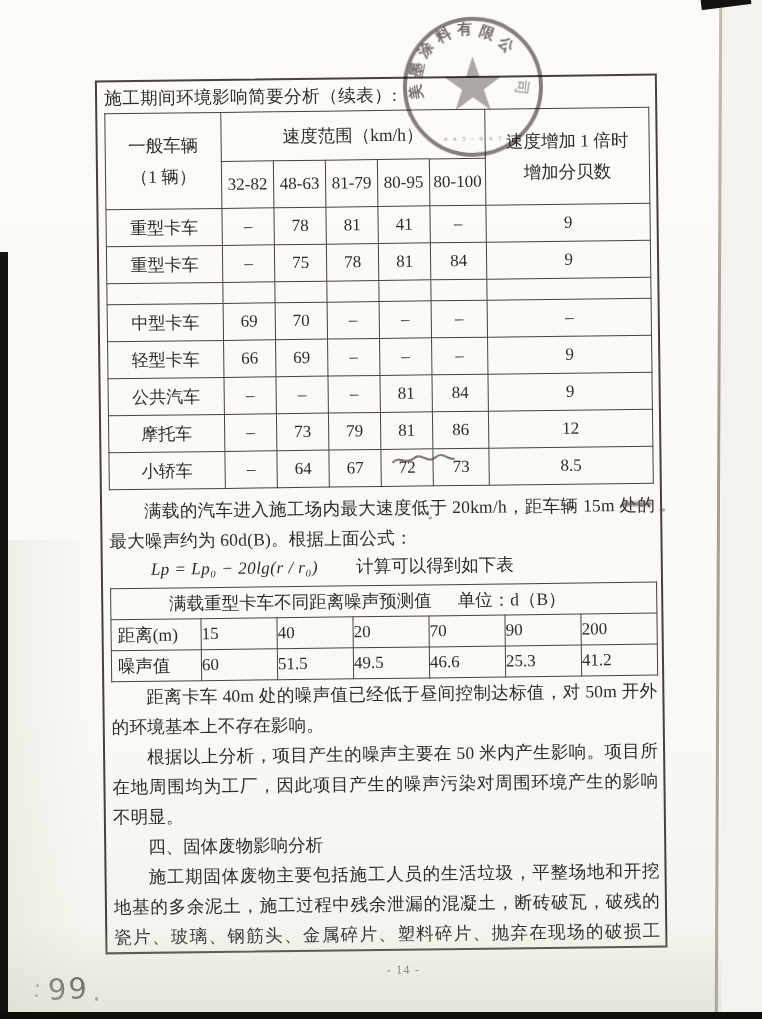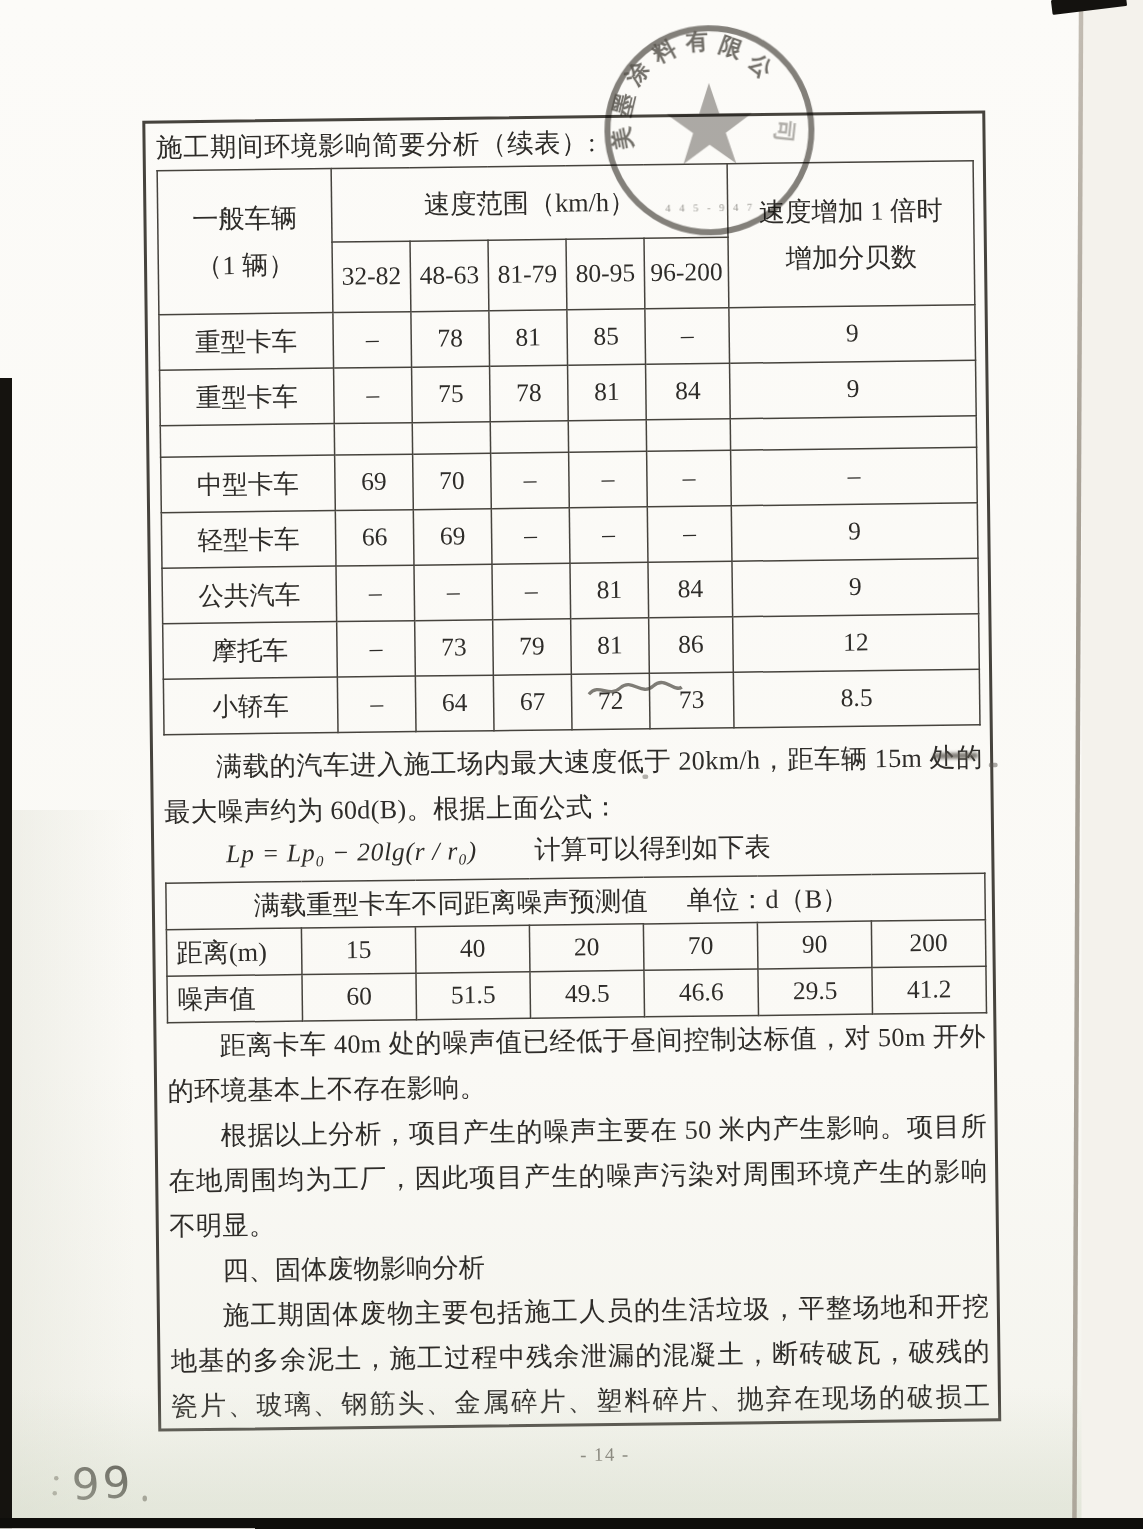--- a/index.html
+++ b/index.html
@@ -13,21 +13,21 @@
   table{border-collapse:collapse;table-layout:fixed;}
   .t1{margin-left:7px;width:544px;}
   .t1 td,.t1 th{border:1.6px solid #46433d;text-align:center;font-weight:normal;font-size:17px;padding:0;overflow:hidden;}
   .t1 thead tr.h1 td{height:48px;font-size:17.5px;}
   .t1 thead tr.h2 td{height:46px;}
   .t1 tbody tr{height:37px;}
   .t1 tbody tr.empty-row{height:21px;}
   .corner-cell div,.inc-cell div{line-height:1.75;}
   
   .t2{margin:6px 0 0 7px;width:545px;}
-  .t2 td{border:1.6px solid #46433d;text-align:center;font-size:17px;height:30px;padding:0;}
+  .t2 td{border:1.6px solid #46433d;text-align:left;font-size:17px;height:30px;padding:0;}
   .t2 .t2-title{text-align:left;padding-left:58px;font-size:17.5px;}
   .t2 .t2-unit{margin-left:26px;}
   .t2 .row-label{text-align:left;padding-left:6px;font-size:17.5px;}
   
   .para{margin:0 5px 0 7px;font-size:17.5px;line-height:30px;text-align:justify;text-indent:2em;letter-spacing:.2px;}
   .para.first{margin-top:6px;}
   .formula-line{margin:1px 0 2px 48px;font-size:17px;height:25px;}
   .formula-expr{font-style:italic;letter-spacing:.5px;}
   .formula-cap{font-style:normal;margin-left:34px;font-size:17.5px;}
   .heading{margin:0 5px 0 7px;font-size:17.5px;line-height:30px;text-indent:2em;}
@@ -90,30 +90,30 @@
             <td rowspan="2" class="inc-cell">
               <div>速度增加 1 倍时</div>
               <div>增加分贝数</div>
             </td>
           </tr>
           <tr class="h2">
               <td>32-82</td>
               <td>48-63</td>
               <td>81-79</td>
               <td>80-95</td>
-              <td>96-200</td>
+              <td>80-100</td>
             </tr>
         </thead>
         <tbody>
             <tr>
               <td>重型卡车</td>
               <td>–</td>
               <td>78</td>
               <td>81</td>
-              <td>85</td>
+              <td>41</td>
               <td>–</td>
               <td>9</td>
             </tr>
             <tr>
               <td>重型卡车</td>
               <td>–</td>
               <td>75</td>
               <td>78</td>
               <td>81</td>
               <td>84</td>
@@ -207,21 +207,21 @@
               <td>70</td>
               <td>90</td>
               <td>200</td>
             </tr>
           <tr>
             <td class="row-label">噪声值</td>
           <td>60</td>
               <td>51.5</td>
               <td>49.5</td>
               <td>46.6</td>
-              <td>29.5</td>
+              <td>25.3</td>
               <td>41.2</td>
             </tr>
         </tbody>
       </table>
 
       <p class="para">距离卡车 40m 处的噪声值已经低于昼间控制达标值，对 50m 开外的环境基本上不存在影响。</p>
       <p class="para">根据以上分析，项目产生的噪声主要在 50 米内产生影响。项目所在地周围均为工厂，因此项目产生的噪声污染对周围环境产生的影响不明显。</p>
       <p class="heading">四、固体废物影响分析</p>
       <p class="para">施工期固体废物主要包括施工人员的生活垃圾，平整场地和开挖地基的多余泥土，施工过程中残余泄漏的混凝土，断砖破瓦，破残的瓷片、玻璃、钢筋头、金属碎片、塑料碎片、抛弃在现场的破损工具、零件、废机油、废润滑油和含有废棉纱以及装修时使用剩下的有机溶剂废物和废涂料等危险废物，此类固体废物需要妥善处理。余泥有多种影响，可通过径流产生而影</p>
     </div>

